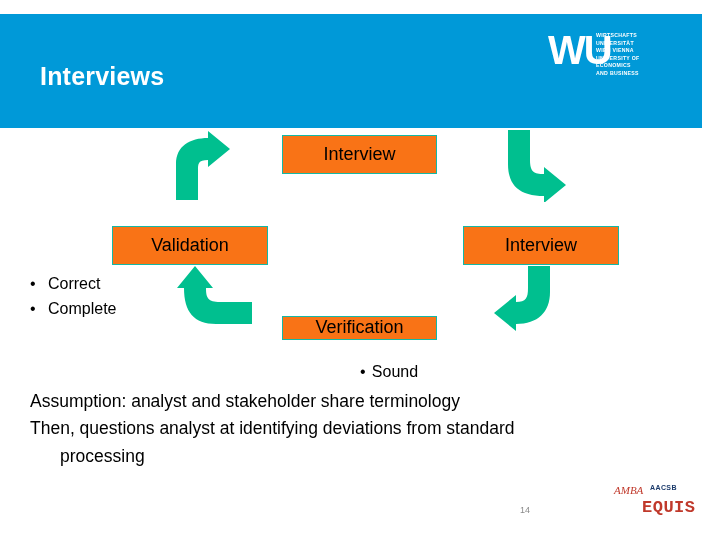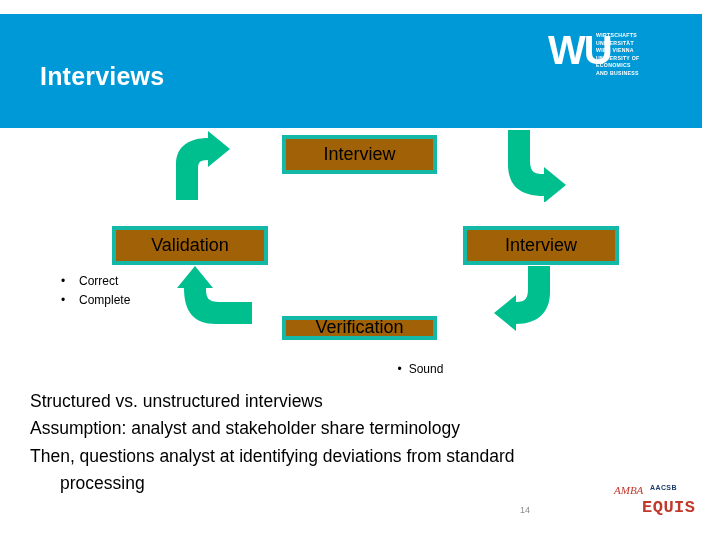--- a/index.html
+++ b/index.html
@@ -63,22 +63,22 @@
     font-size: 5.2px;
     line-height: 7.6px;
     color: #ffffff;
     font-weight: bold;
     letter-spacing: 0.3px;
     white-space: pre-line;
   }
   
   .box {
     position: absolute;
-    border: 4px solid #14b8a6;
-    background: #a16207;
+    border: 1px solid #14b8a6;
+    background: #f97316;
     color: #000000;
     font-size: 18px;
     text-align: center;
     line-height: 1.1;
     display: flex;
     align-items: center;
     justify-content: center;
     box-sizing: border-box;
   }
   #box-interview {
@@ -110,24 +110,23 @@
   .arrow {
     position: absolute;
   }
   #arrow-tl { left: 168px; top: 130px; }
   #arrow-tr { left: 500px; top: 130px; }
   #arrow-bl { left: 168px; top: 262px; }
   #arrow-br { left: 466px; top: 262px; }
   
   .bullets {
     position: absolute;
-    font-size: 12px;
+    font-size: 16px;
     color: #000000;
     line-height: 1.55;
-    margin-left: 31px;
   }
   #bullets-validation {
     left: 30px;
     top: 272px;
     width: 190px;
   }
   #bullets-verification {
     left: 276px;
     top: 360px;
     width: 220px;
@@ -240,21 +239,20 @@
   <div class="bullets" id="bullets-validation">
     <div class="bullet-row"><span class="dot">•</span><span>Correct</span></div>
     <div class="bullet-row"><span class="dot">•</span><span>Complete</span></div>
   </div>
 
   <div class="bullets" id="bullets-verification">
     <div class="bullet-row"><span class="dot">•</span><span>Sound</span></div>
   </div>
 
   <div class="body-text">
-    <div>Structured vs. unstructured interviews</div>
     <div>Assumption: analyst and stakeholder share terminology</div>
     <div>Then, questions analyst at identifying deviations from standard</div>
     <span class="indent">processing</span>
   </div>
 
   <div class="page-number">14</div>
 
   <div class="accred">
     <div class="amba">AMBA</div>
     <div class="aacsb">AACSB</div>

